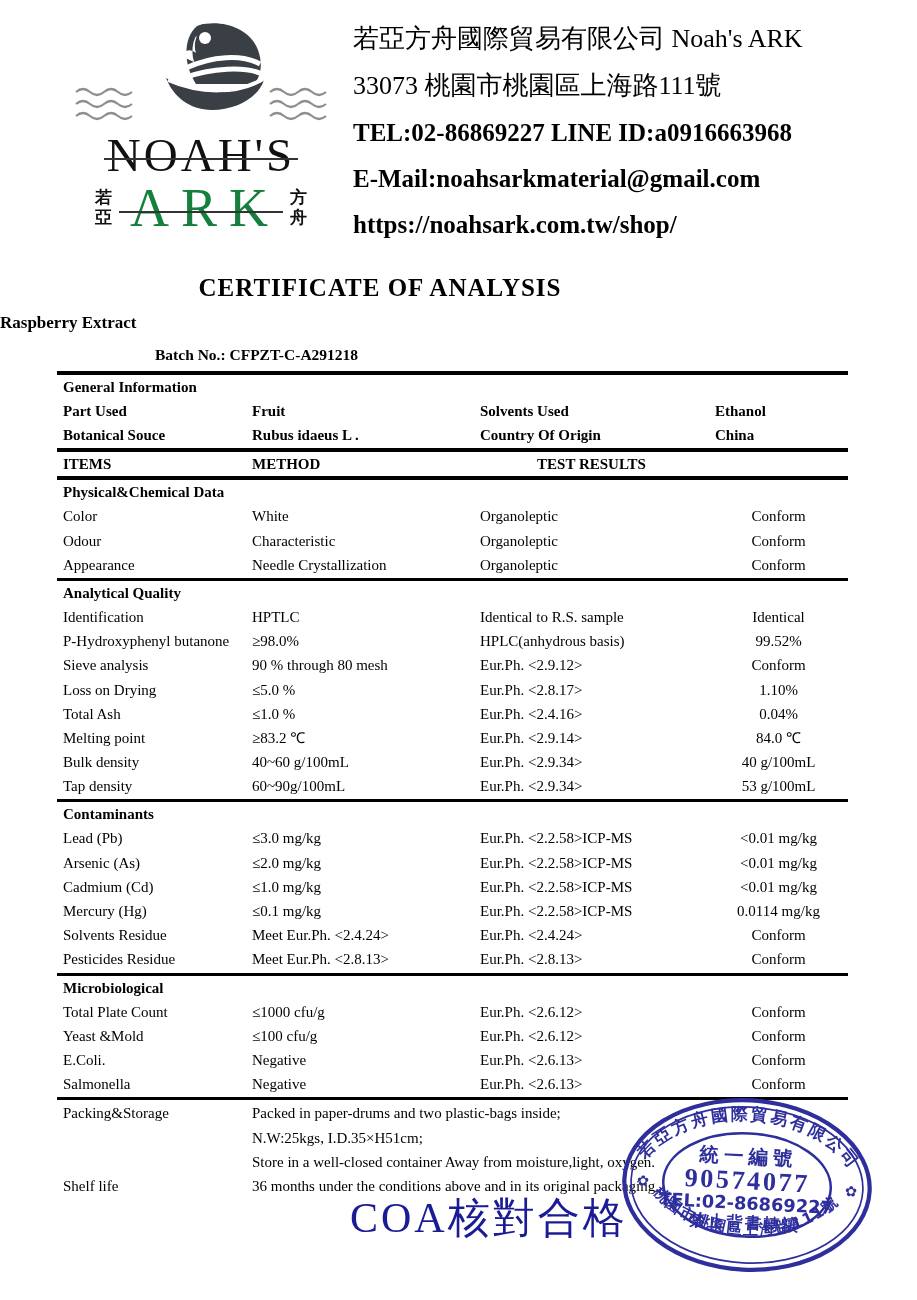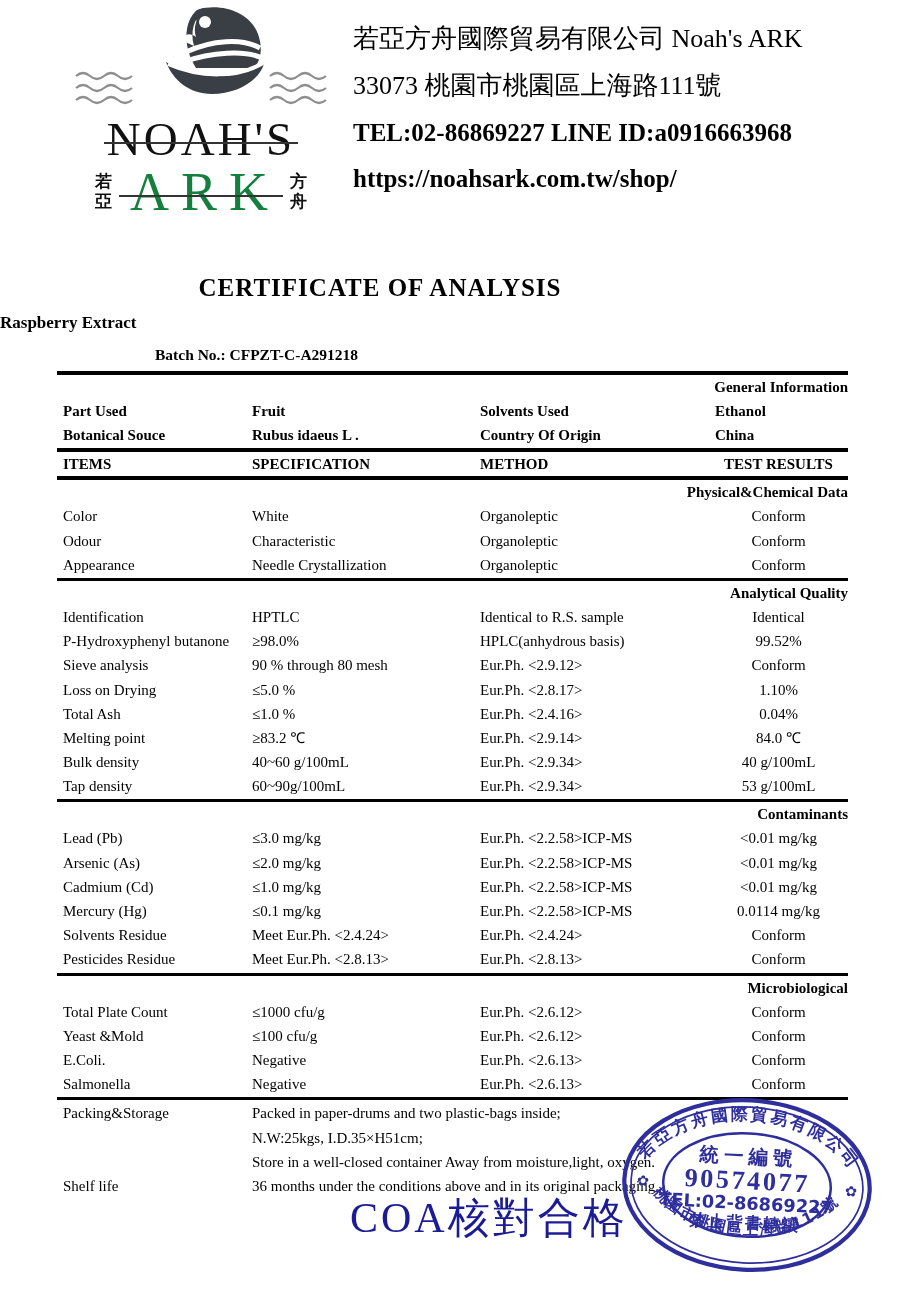--- a/index.html
+++ b/index.html
@@ -11,21 +11,21 @@
   .page{
     position:relative;
     width:917px;height:1300px;
     background:#ffffff;
     overflow:hidden;
     font-family:"Liberation Serif", serif;
     color:#000;
   }
   
   .logo{
-    position:absolute;left:62px;top:4px;width:278px;
+    position:absolute;left:62px;top:20px;width:278px;
     text-align:center;
   }
   .logo svg{display:block;margin:0 auto;}
   .logo-noahs{
     font-family:"Liberation Serif",serif;
     font-size:47px;letter-spacing:3px;line-height:1.0;
     color:#111;white-space:nowrap;
   }
   .strike{position:relative;display:inline-block;}
   .strike::after{
@@ -76,21 +76,21 @@
   .rule.mid{height:3px;margin:1px 0;}
   .grid-row{
     display:grid;grid-template-columns:189px 228px 235px 1fr;
     height:24.2px;line-height:24.2px;
   }
   .grid-row.items{height:22px;line-height:22px;font-weight:bold;}
   .grid-row.bold{font-weight:bold;}
   .cell{padding-left:6px;white-space:nowrap;}
   .cell.center{text-align:center;padding-left:0;}
   .sec-header{
-    font-weight:bold;height:23px;line-height:23px;padding-left:6px;text-align:right;
+    font-weight:bold;height:23px;line-height:23px;padding-left:6px;
   }
   .pack-row{
     display:grid;grid-template-columns:189px 1fr;
     height:24.2px;line-height:24.2px;
   }
   .pack-row .plabel{font-weight:normal;padding-left:6px;white-space:nowrap;}
   .pack-row .pvalue{padding-left:6px;white-space:nowrap;}
   
   .approval{
     position:absolute;left:350px;top:1190px;
@@ -154,20 +154,21 @@
         <span>方</span>
         <span>舟</span>
       </div>
     </div>
   </div>
 
   <div class="company-info">
     <div class="co-line">若亞方舟國際貿易有限公司 Noah's ARK</div>
     <div class="co-line">33073 桃園市桃園區上海路111號</div>
     <div class="co-line bold">TEL:02-86869227  LINE ID:a0916663968</div>
+    <div class="co-line bold">E-Mail:noahsarkmaterial@gmail.com</div>
     <div class="co-line bold">https://noahsark.com.tw/shop/</div>
   </div>
 
   <div class="doc-title">CERTIFICATE OF ANALYSIS</div>
   <div class="doc-subtitle">Raspberry Extract</div>
   <div class="batch-line">Batch No.: CFPZT-C-A291218</div>
 
   <div class="coa-table">
     <div class="rule thick"></div>
     <div class="sec-header">General Information</div>
@@ -182,21 +183,20 @@
           <div class="cell">Botanical Souce</div>
           <div class="cell">Rubus idaeus L .</div>
           <div class="cell">Country Of Origin</div>
           <div class="cell">China</div>
         </div>
       </div>
     <div class="rule thick"></div>
     <div id="items-row">
         <div class="grid-row items">
           <div class="cell">ITEMS</div>
-          <div class="cell">SPECIFICATION</div>
           <div class="cell">METHOD</div>
           <div class="cell center">TEST RESULTS</div>
         </div>
       </div>
     <div class="rule thick"></div>
     <div id="sections">
         <div class="sec-header">Physical&amp;Chemical Data</div>
         <div class="grid-row">
           <div class="cell">Color</div>
           <div class="cell">White</div>

